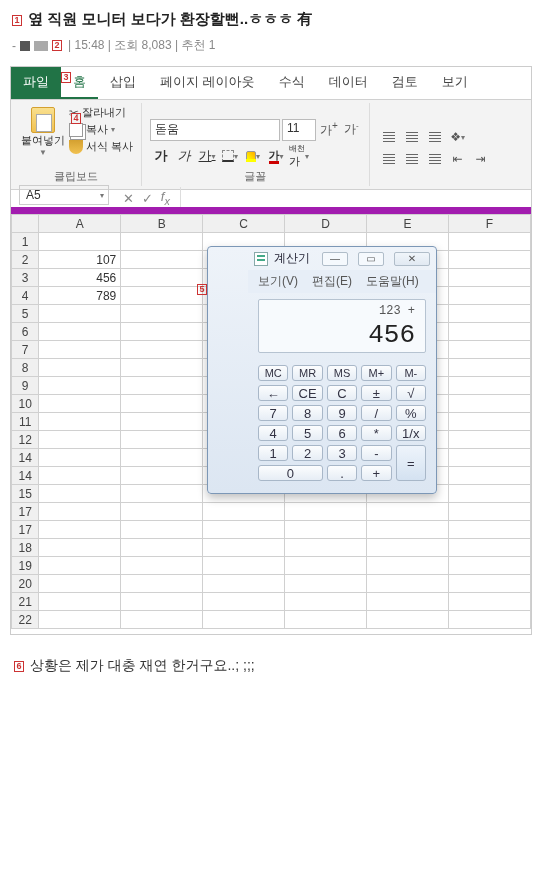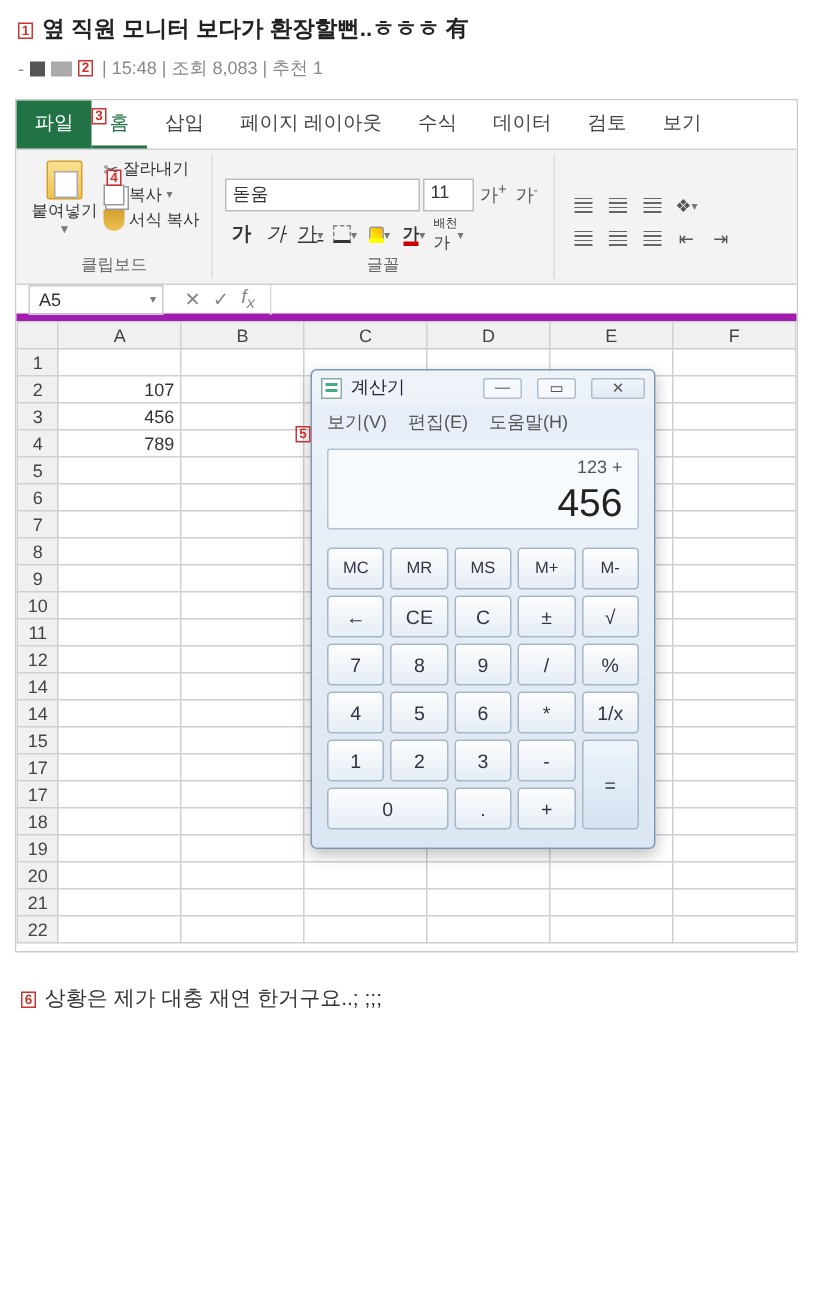--- a/index.html
+++ b/index.html
@@ -37,49 +37,49 @@
     .font-name { width:130px; }
     .font-size { width:34px; }
     .font-aa { font-size:12px; color:#555; padding:2px; }
     .font-row2 { display:flex; gap:1px; align-items:center; }
     .fmt-btn { width:22px; height:22px; display:flex; align-items:center; justify-content:center; font-size:13px; color:#333; border:1px solid transparent; }
     .color-swatch { width:10px; height:3px; margin-top:-2px; }
     .align-group-top, .align-group-bot { display:flex; gap:1px; }
     .align-btn { width:22px; height:22px; display:flex; align-items:center; justify-content:center; font-size:12px; color:#555; }
     .align-lines::before { content:''; display:block; width:12px; height:10px; background: repeating-linear-gradient(#666 0 1px, transparent 1px 3px); }
     
-    .name-fx-row { display:flex; align-items:center; background:#fff; border-bottom:5px solid #a21caf; height:24px; }
+    .name-fx-row { display:flex; align-items:flex-end; background:#fff; border-bottom:7px solid #a21caf; height:24px; }
     .name-box { width:90px; border:1px solid #ccc; height:20px; margin:2px 4px 2px 8px; display:flex; align-items:center; padding:0 4px 0 6px; font-size:12px; justify-content:space-between; }
     .fx-btns { display:flex; align-items:center; gap:8px; padding:0 10px; font-size:13px; color:#888; }
     .fx-sym { font-style:italic; }
     .formula-bar { flex:1; border-left:1px solid #ddd; height:20px; }
     
     .sheet-wrap { position:relative; background:#fff; overflow:hidden; }
     .sheet { border-collapse:collapse; width:100%; }
     .sheet th { background:#f0f0f0; border:1px solid #d0d0d0; font-weight:normal; font-size:12px; color:#444; height:18px; }
     .sheet td { border:1px solid #d0d0d0; height:18px; font-size:12px; text-align:right; padding-right:4px; }
     .sheet th.rowhdr { width:24px; }
     .sheet .col-A { width:72px; }
     .sheet .col-other { width:72px; }
     .corner { width:24px; background:#f0f0f0; border:1px solid #d0d0d0; }
     
-    .calc-window { position:absolute; left:196px; top:32px; width:230px; background:linear-gradient(#eef3f9,#dce6f2); border:1px solid #7c97b6; border-radius:4px; box-shadow:0 4px 10px rgba(0,0,0,0.25); font-family: 'Segoe UI', Arial, sans-serif; }
+    .calc-window { position:absolute; left:196px; top:32px; width:230px; background:linear-gradient(#eef3f9,#dce6f2); border:1px solid #7c97b6; border-radius:4px; box-shadow:0 4px 10px rgba(0,0,0,0.25); font-family: 'Segoe UI', Arial, sans-serif; padding-left: 40px; }
     .calc-title { display:flex; align-items:center; padding:3px 6px; font-size:12px; }
     .calc-icon { width:14px; height:14px; background:#fff; border:1px solid #8aa; margin-right:6px; position:relative; }
     .calc-icon::after { content:''; position:absolute; inset:2px; background:repeating-linear-gradient(#4a8 0 2px, transparent 2px 4px); }
     .calc-title-text { flex:1; color:#223; }
     .win-btns { display:flex; gap:10px; }
     .win-btn { width:26px; height:14px; border:1px solid #b0bdc9; border-radius:2px; background:#f5f9fd; font-size:10px; display:flex; align-items:center; justify-content:center; color:#555; }
     .win-close { width:36px; background:linear-gradient(#f0f5fa,#e1e9f2); }
     .calc-menu { display:flex; gap:14px; padding:3px 10px; font-size:12px; color:#555; background:#e7eef7; }
-    .calc-disp { margin:6px 10px; height:54px; border:1px solid #b6c3d1; background:#f7fafd; border-radius:2px; text-align:right; padding:4px 10px; }
+    .calc-disp { margin:6px 10px; height:54px; border:1px solid #b6c3d1; background:#f7fafd; border-radius:2px; text-align:right; padding:4px 10px;font-family:Liberation Mono, monospace; }
     .calc-disp-hist { font-size:12px; color:#555; height:16px; }
     .calc-disp-main { font-size:26px; color:#222; }
     .calc-keys { padding:6px 10px 12px; display:grid; grid-template-columns:repeat(5,1fr); gap:4px; }
-    .calc-key { height:28px; border:1px solid #a8b7c8; border-radius:3px; background:linear-gradient(#fcfdfe,#e6edf5); font-size:13px; color:#334; display:flex; align-items:center; justify-content:center; cursor:pointer; }
+    .calc-key { height:16px; border:1px solid #a8b7c8; border-radius:3px; background:linear-gradient(#fcfdfe,#e6edf5); font-size:13px; color:#334; display:flex; align-items:center; justify-content:center; cursor:pointer; }
     .calc-key.wide2 { grid-column: span 2; }
     .calc-key.tall2 { grid-row: span 2; height:auto; background:linear-gradient(#eef4fb,#d4e2f1); }
     .calc-key.mem { font-size:11px; }
     
     .post-body { padding: 18px 14px; font-size:14px; line-height:1.8; }
     .post-body p { margin-bottom: 12px; }
     
     .red-marker { display:inline-block; width:10px; height:11px; border:1px solid #c33; color:#c33; font-size:9px; line-height:9px; text-align:center; font-weight:bold; vertical-align:middle; margin-right:2px; }
     .red-marker-abs { position:absolute; z-index:5; }
   </style>

